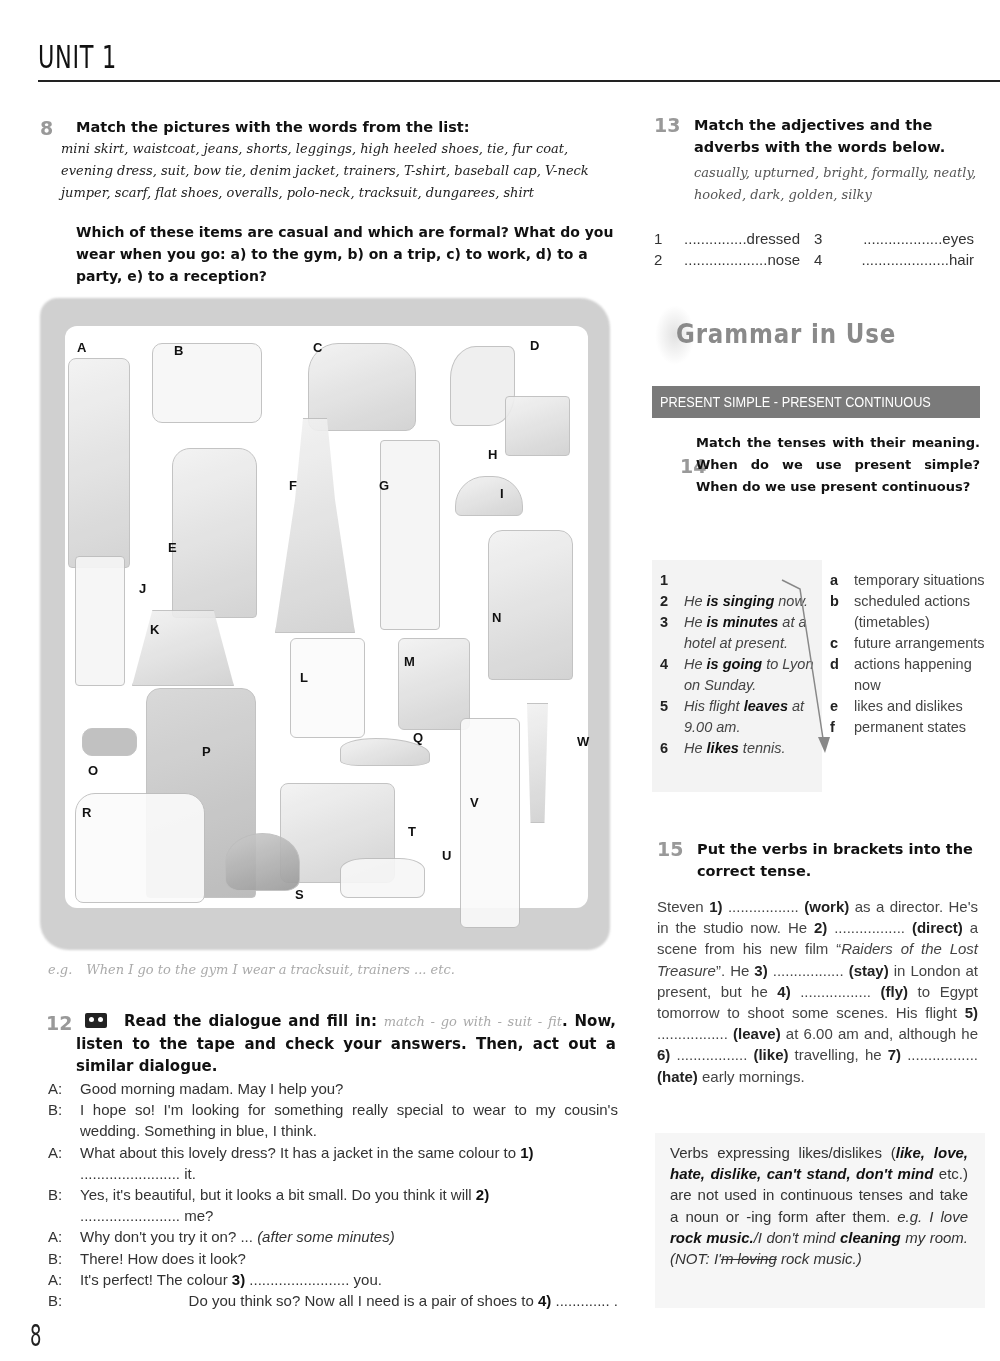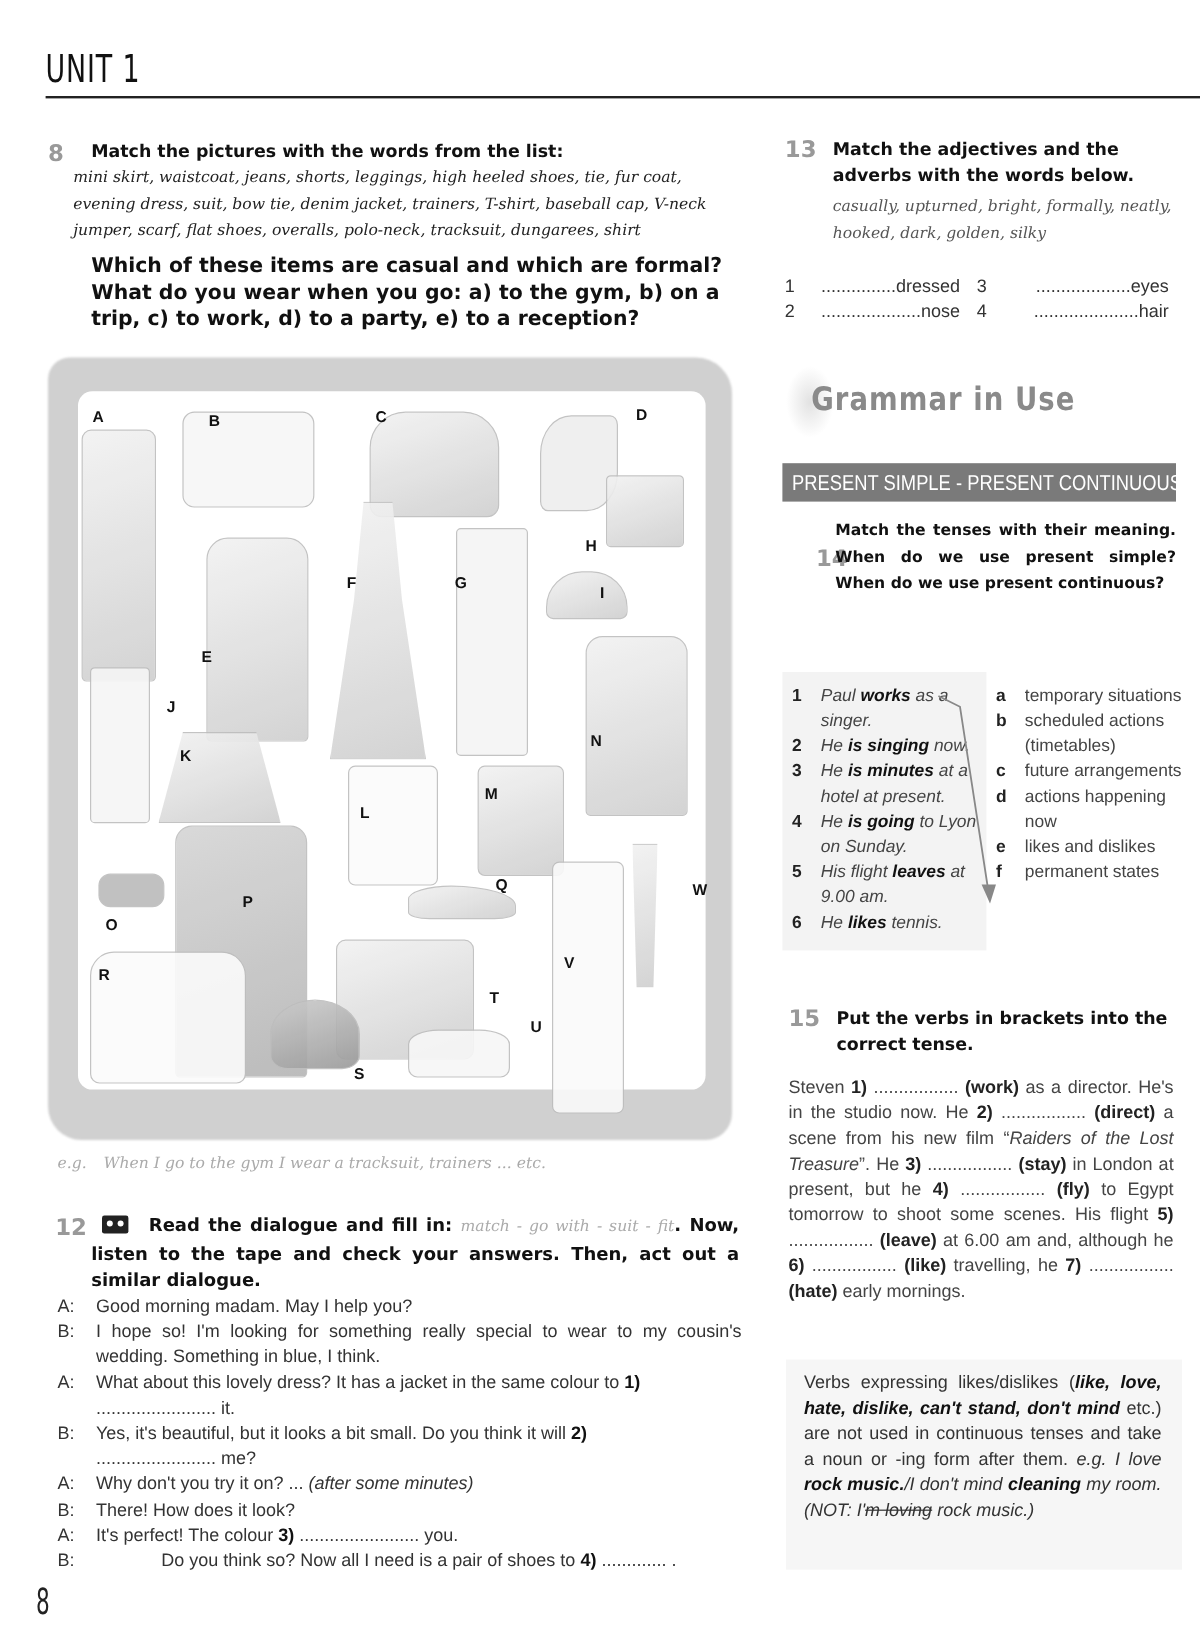--- a/index.html
+++ b/index.html
@@ -39,21 +39,21 @@
   .ex13-words { position: absolute; left: 694px; top: 162px; }
   .fill-grid { position: absolute; left: 654px; top: 228px; width: 320px; font-size: 15px; line-height: 21px; color: #333; }
   .fill-row { display: flex; }
   .fill-cell { display: flex; width: 160px; }
   .fill-cell .n { width: 22px; }
   .fill-cell .t { flex: 1; text-align: right; padding-right: 14px; }
   .fill-cell:nth-child(2) .t { padding-right: 0; }
 
   .grammar-title { position: absolute; left: 676px; top: 318px; font-family: "DejaVu Sans", sans-serif; font-weight: bold; font-size: 27px; color: #8a8a8a; transform: scaleX(0.85); transform-origin: left top; letter-spacing: 1px; }
   .grammar-smudge { position: absolute; left: 655px; top: 305px; width: 40px; height: 60px; background: radial-gradient(ellipse, #e2e2e2, transparent 70%); }
-  .banner { position: absolute; left: 652px; top: 386px; width: 328px; height: 32px; background: #7a7a7a; color: #fff; font-size: 18px; line-height: 32px; padding-left: 8px; transform-origin: left; }
+  .banner { position: absolute; left: 652px; top: 386px; width: 328px; height: 32px; background: #7a7a7a; color: #fff; font-size: 15px; line-height: 32px; padding-left: 8px; transform-origin: left; }
   .banner span { display: inline-block; transform: scaleX(0.85); transform-origin: left center; white-space: nowrap; }
 
   .ex14-box { position: absolute; left: 652px; top: 560px; width: 170px; height: 232px; background: #f3f3f3; }
   .sentences { position: absolute; left: 660px; top: 570px; width: 160px; font-size: 14.5px; line-height: 21px; color: #444; }
   .s-row { display: flex; }
   .s-num { width: 24px; font-weight: bold; color: #222; flex: none; }
   .s-text { font-style: italic; }
   .s-text b { color: #111; }
   .meanings { position: absolute; left: 830px; top: 570px; width: 170px; font-size: 14.5px; line-height: 21px; color: #444; }
   .m-row { display: flex; }
@@ -71,21 +71,21 @@
 </style>
 </head>
 <body>
 
 <div class="unit-title">UNIT 1</div>
 <div class="unit-rule"></div>
 
 <div class="ex-num" style="left:40px;top:117px;">8</div>
 <div class="ex-head" style="left:76px;top:116px;width:540px;font-size:14.5px;">Match the pictures with the words from the list:</div>
 <div class="word-list" style="left:61px;top:138px;width:540px;">mini skirt, waistcoat, jeans, shorts, leggings, high heeled shoes, tie, fur coat, evening dress, suit, bow tie, denim jacket, trainers, T-shirt, baseball cap, V-neck jumper, scarf, flat shoes, overalls, polo-neck, tracksuit, dungarees, shirt</div>
-<div class="ex-head" style="left:76px;top:211px;width:540px;font-size:17px;">Which of these items are casual and which are formal? What do you wear when you go: a) to the gym, b) on a trip, c) to work, d) to a party, e) to a reception?</div>
+<div class="ex-head" style="left:76px;top:221px;width:540px;font-size:14px;">Which of these items are casual and which are formal? What do you wear when you go: a) to the gym, b) on a trip, c) to work, d) to a party, e) to a reception?</div>
 
 <div class="frame">
   <div class="frame-bg"></div>
   <div class="frame-inner"></div>
 
   <div class="cloth" style="left:28px;top:60px;width:62px;height:210px;border-radius:8px 8px 4px 4px;"></div>
   <div class="cloth" style="left:112px;top:45px;width:110px;height:80px;border-radius:10px;background:#f7f7f7;"></div>
   <div class="cloth" style="left:268px;top:45px;width:108px;height:88px;border-radius:30px 30px 10px 10px;"></div>
   <div class="cloth" style="left:410px;top:48px;width:65px;height:80px;border-radius:40% 10% 40% 10%;background:#eee;"></div>
   <div class="cloth" style="left:465px;top:98px;width:65px;height:60px;border-radius:4px;"></div>
@@ -165,21 +165,21 @@
   <div class="dline">
       <span class="dspk">B:</span>
       <span class="dtext">There! How does it look?</span>
     </div>
   <div class="dline">
       <span class="dspk">A:</span>
       <span class="dtext" style="text-align:left;"><span>It's perfect! The colour</span> <b>3)</b> <span>........................</span> <span>you.</span></span>
     </div>
   <div class="dline">
       <span class="dspk">B:</span>
-      <span class="dtext" style="text-align:center;"><span>Do you think so? Now all I need is a pair of shoes to</span> <b>4)</b> <span>.............</span> <span>.</span></span>
+      <span class="dtext" style="text-align:right;"><span>Do you think so? Now all I need is a pair of shoes to</span> <b>4)</b> <span>.............</span> <span>.</span></span>
     </div>
 </div>
 
 <div class="page-num">8</div>
 
 <div class="ex-num" style="left:654px;top:114px;">13</div>
 <div class="ex-head" style="left:694px;top:114px;width:280px;font-size:14.5px;">Match the adjectives and the adverbs with the words below.</div>
 <div class="word-list ex13-words" style="width:290px;font-size:13px;color:#555;">casually, upturned, bright, formally, neatly, hooked, dark, golden, silky</div>
 <div class="fill-grid">
   <div class="fill-row">
@@ -208,21 +208,20 @@
 <div class="grammar-title">Grammar in Use</div>
 <div class="banner"><span>PRESENT SIMPLE - PRESENT CONTINUOUS</span></div>
 
 <div class="ex-num" style="left:655px;top:455px;margin-left:25px;">14</div>
 <div class="ex-head" style="left:696px;top:432px;width:284px;font-size:13px;text-align:justify;">Match the tenses with their meaning. When do we use present simple? When do we use present continuous?</div>
 
 <div class="ex14-box"></div>
 <div class="sentences">
   <div class="s-row">
       <span class="s-num">1</span>
-      <span class="s-text"><span>Paul </span><b>works</b><span> as a singer.</span></span>
     </div>
   <div class="s-row">
       <span class="s-num">2</span>
       <span class="s-text"><span>He </span><b>is singing</b><span> now.</span></span>
     </div>
   <div class="s-row">
       <span class="s-num">3</span>
       <span class="s-text"><span>He </span><b>is minutes</b><span> at a hotel at present.</span></span>
     </div>
   <div class="s-row">

